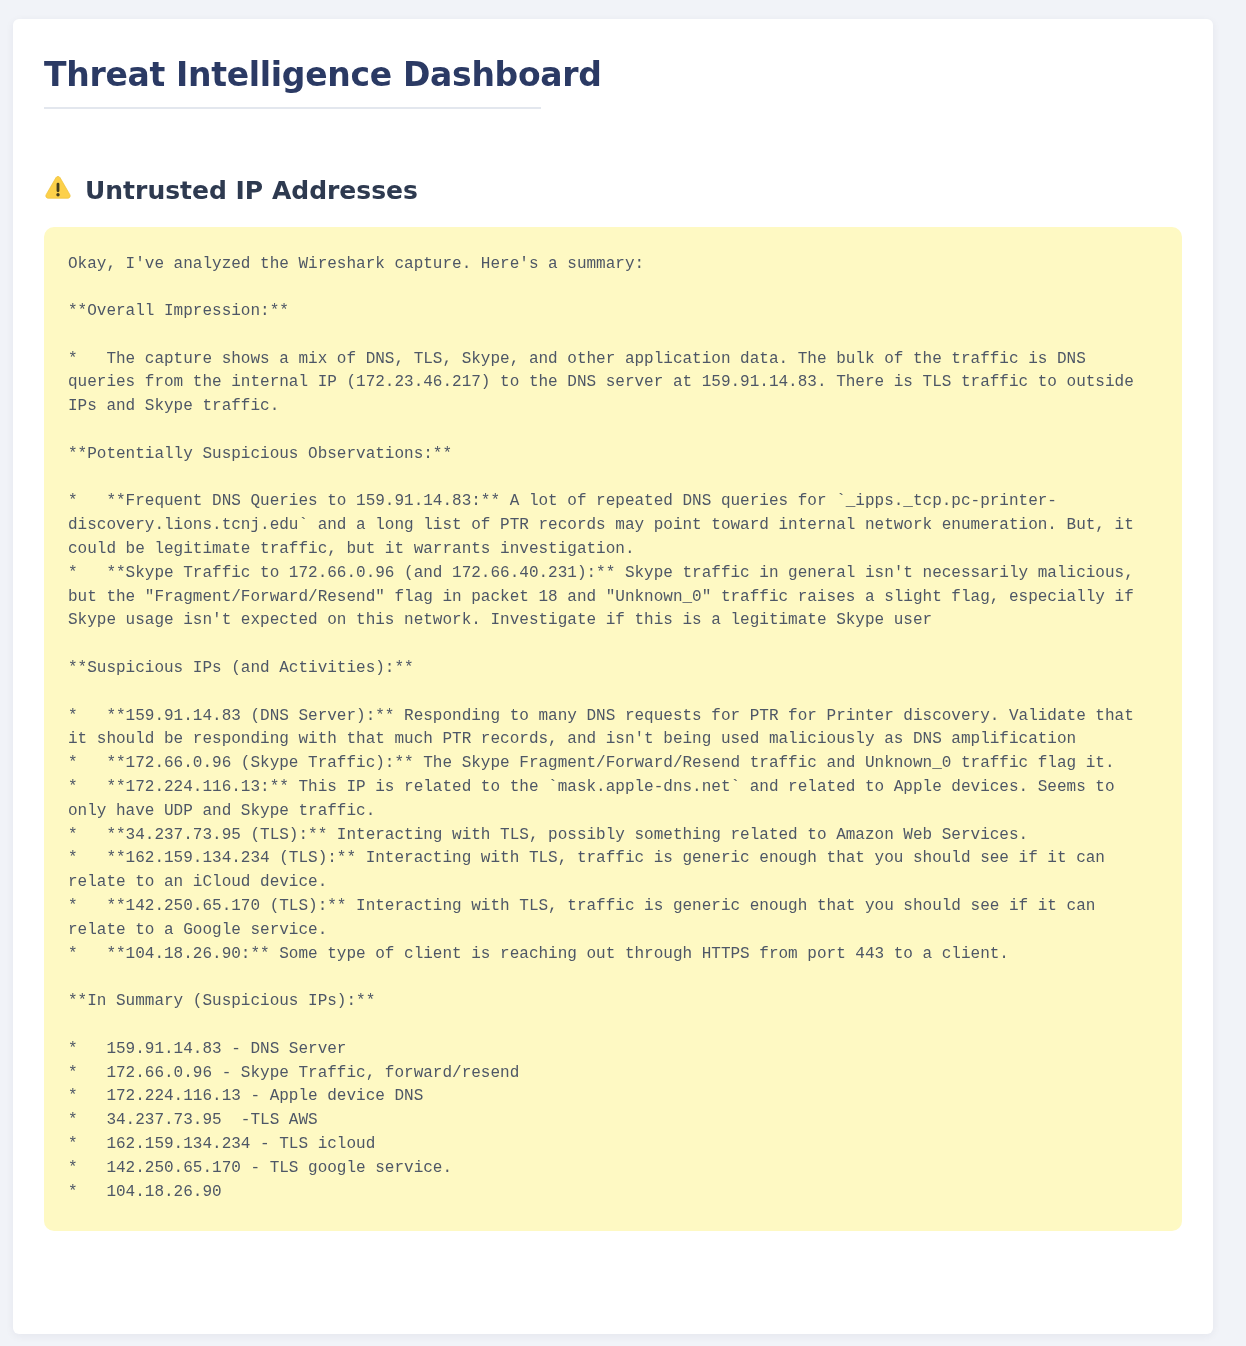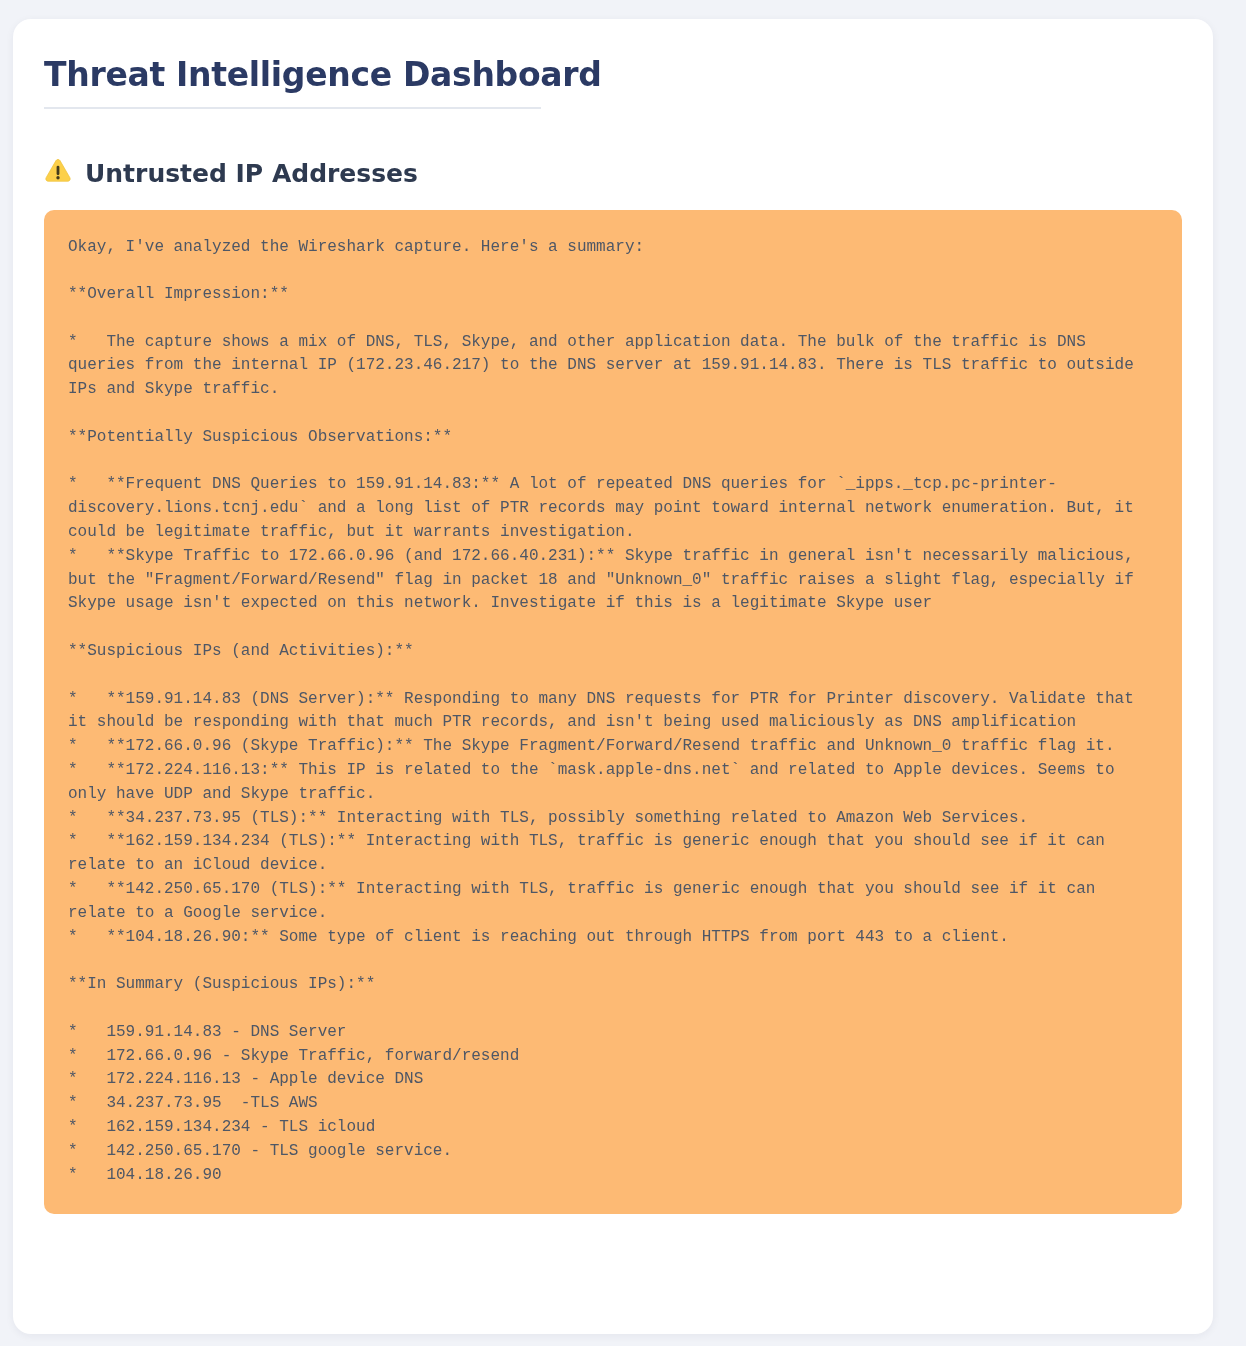--- a/index.html
+++ b/index.html
@@ -12,21 +12,21 @@
     font-family: "Liberation Sans", sans-serif;
     overflow: hidden;
   }
   .card {
     position: absolute;
     left: 13px;
     top: 19px;
     width: 1200px;
     height: 1315px;
     background: #ffffff;
-    border-radius: 18px;
+    border-radius: 6px;
     padding: 36px 31px 30px 31px;
     box-shadow: 0 2px 8px rgba(30, 40, 70, 0.06);
   }
   .title {
     margin: 0;
     font-family: "DejaVu Sans", "Liberation Sans", sans-serif;
     font-size: 33px;
     font-weight: bold;
     color: #2b3a64;
     letter-spacing: -0.3px;
@@ -44,28 +44,28 @@
     display: flex;
     align-items: center;
     gap: 12px;
     margin: 0;
     font-family: "DejaVu Sans", "Liberation Sans", sans-serif;
     font-size: 25px;
     font-weight: bold;
     color: #2e3a50;
     line-height: 1.1;
   }
-  .section-heading.first { margin-top: 48px; gap: 13px; }
+  .section-heading.first { margin-top: 65px; gap: 13px; }
   .section-heading.second { margin-top: 55px; }
   .section-heading .icon { flex: 0 0 auto; display: inline-block; }
   pre.analysis {
     margin: 19px 0 0 0;
     width: 1138px;
     min-height: 1004px;
-    background: #fdba74;
+    background: #fef9c3;
     border-radius: 10px;
     padding: 26px 24px;
     font-family: "Liberation Mono", monospace;
     font-size: 16px;
     line-height: 23.8px;
     color: #4e5766;
     white-space: pre-wrap;
     word-wrap: break-word;
   }
 </style>

